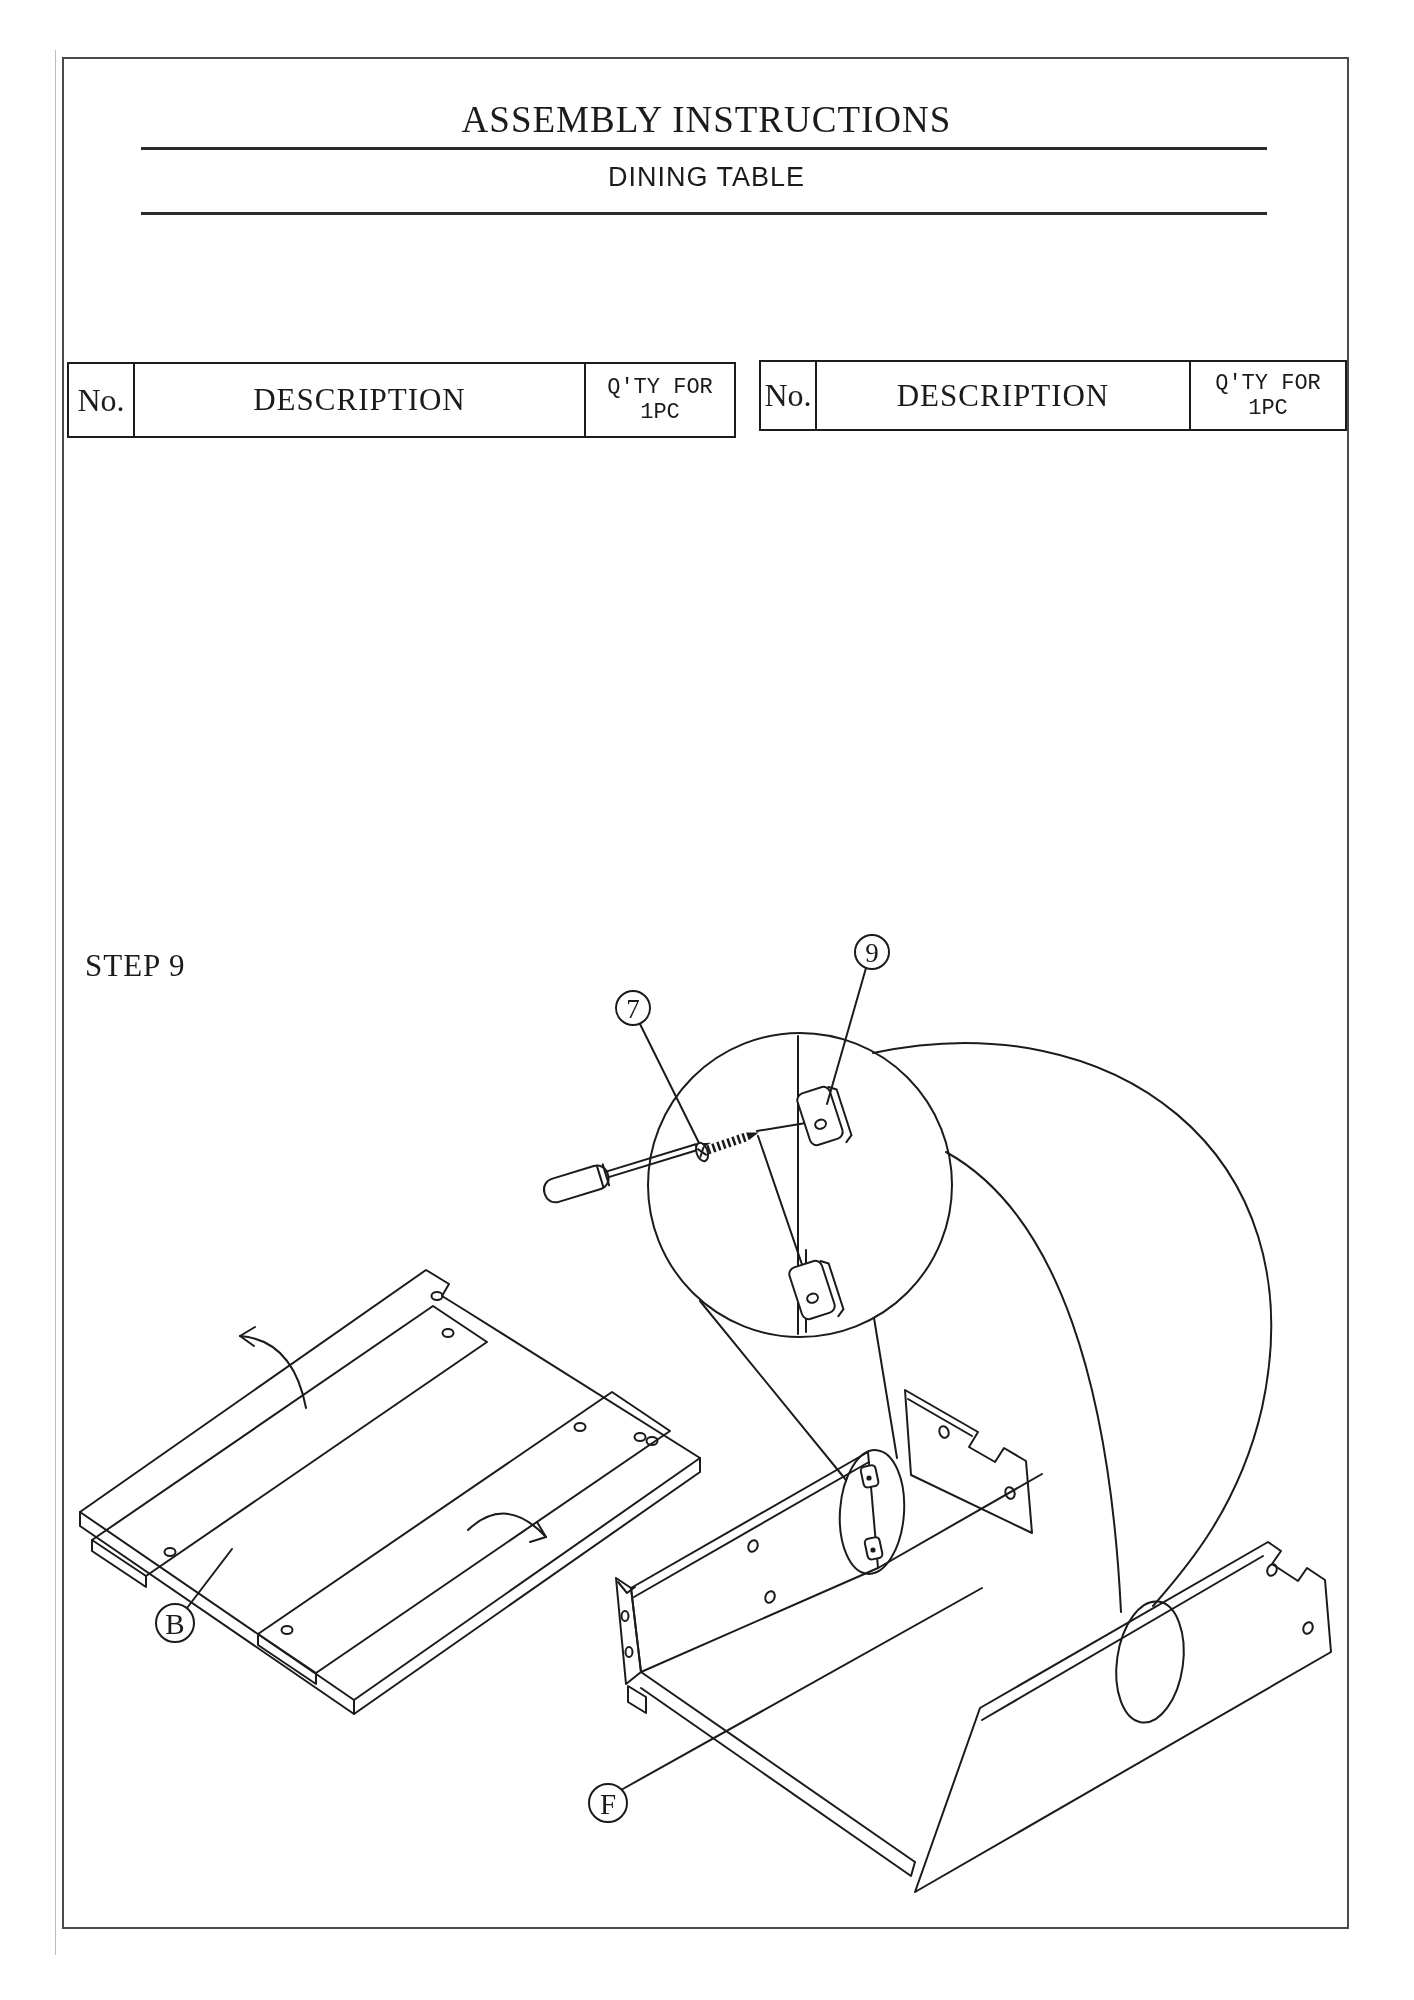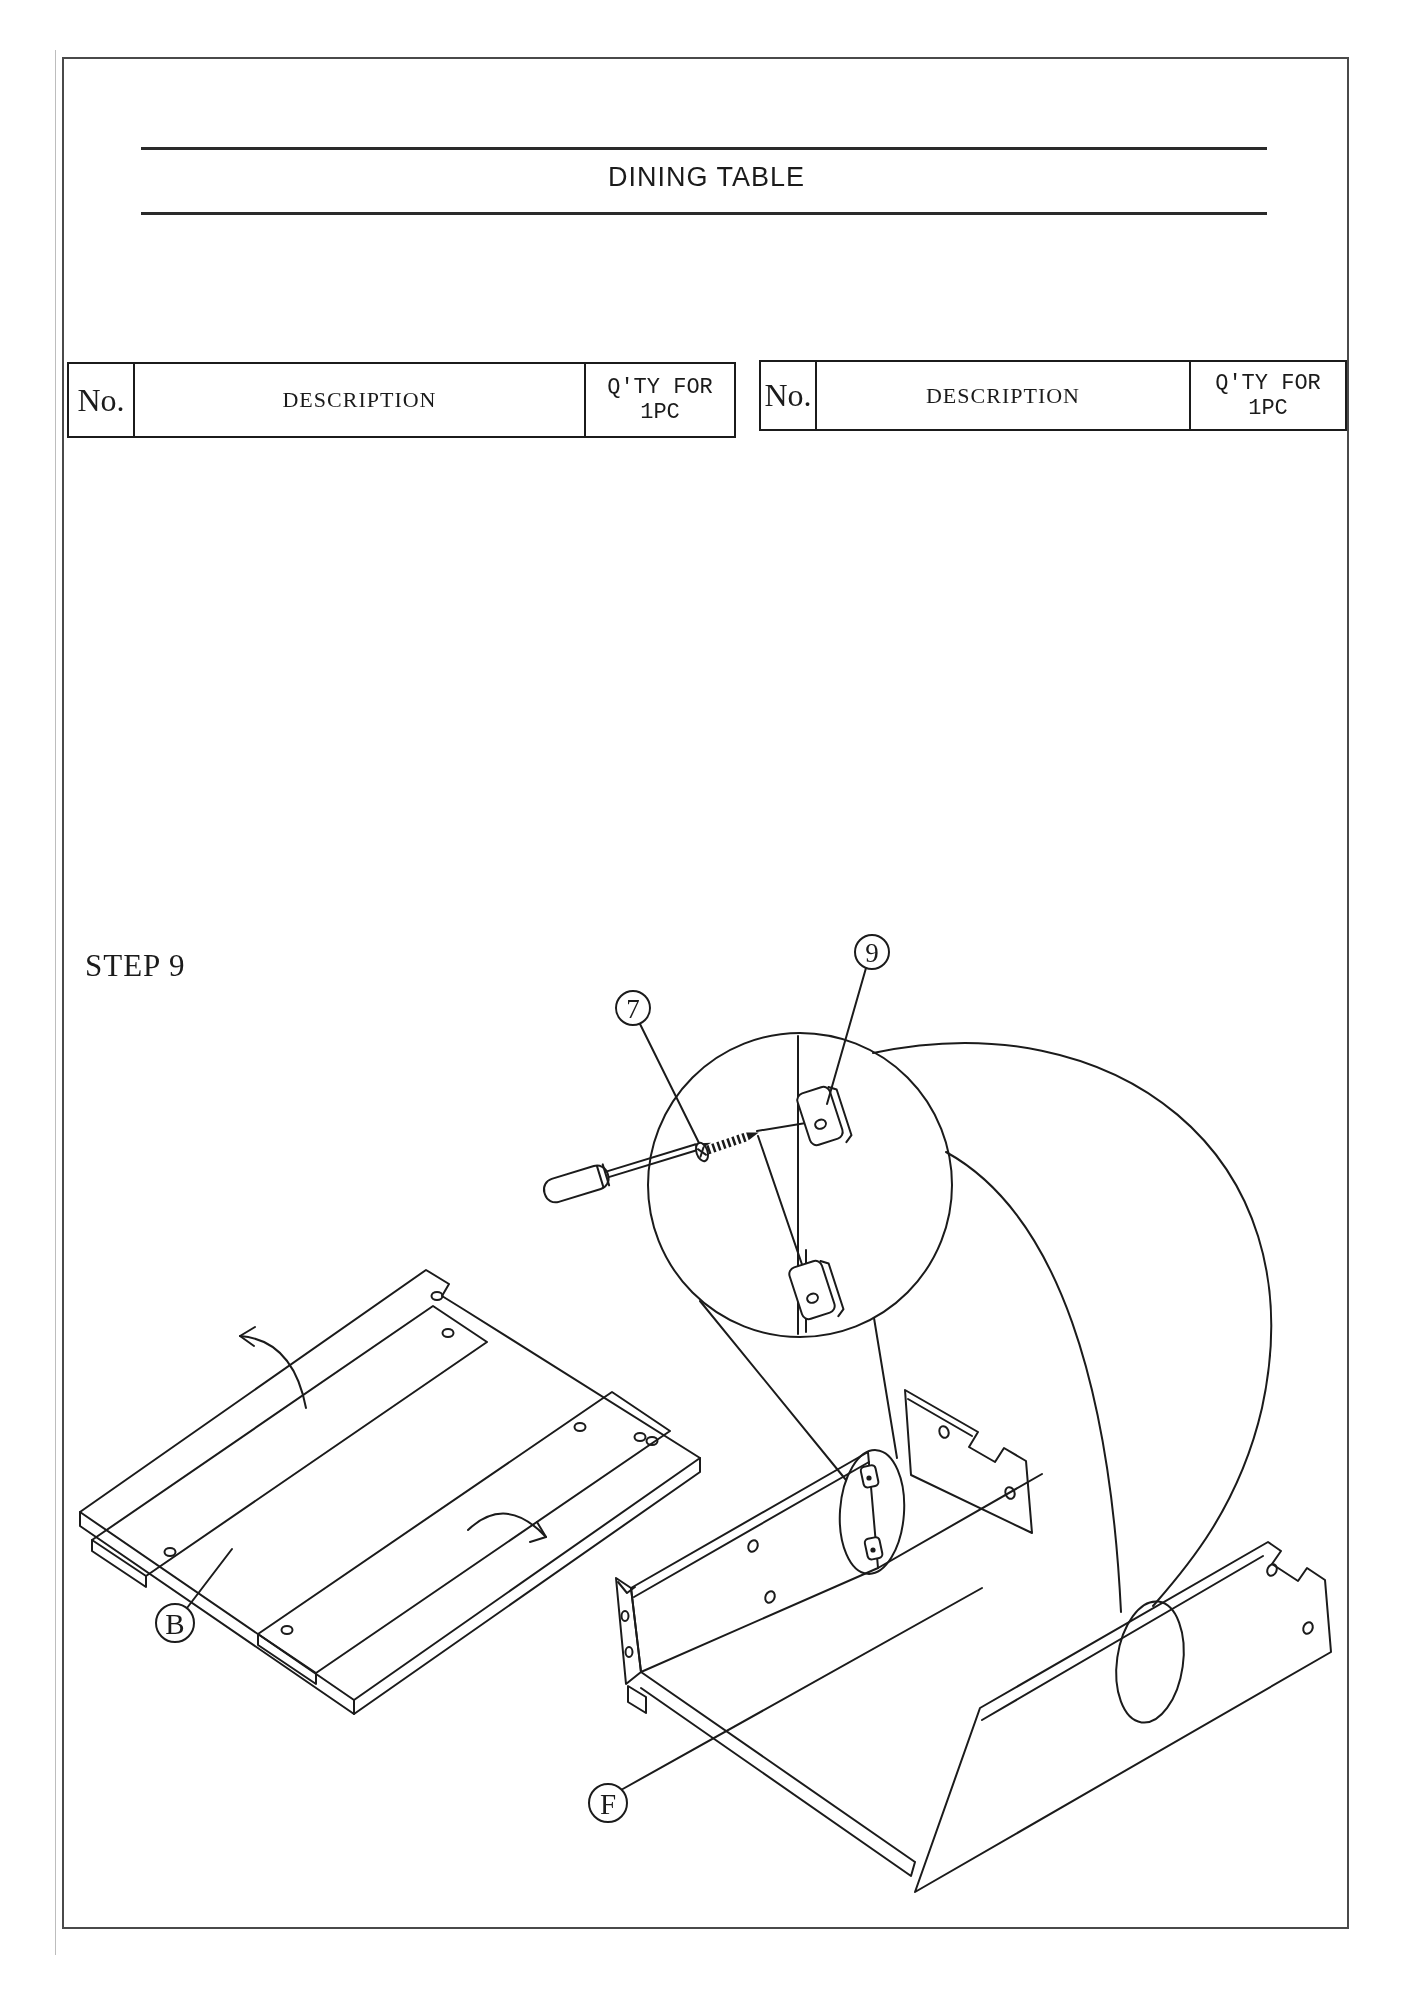--- a/index.html
+++ b/index.html
@@ -16,34 +16,35 @@
   #rule1{top:147px;} #rule2{top:212px;}
   .warn{font-size:37px;text-decoration:underline;text-decoration-thickness:2.5px;text-underline-offset:7px;white-space:nowrap;}
   #warn1{top:249px;} #warn2{top:295px;}
 
   table{position:absolute;border-collapse:collapse;table-layout:fixed;background:#fff;}
   td,th{border:2px solid #1b1b1b;vertical-align:middle;padding:0;font-weight:normal;}
   #parts-table{left:67px;top:362px;width:667px;}
   #hardware-table{left:759px;top:360px;width:586px;}
   #parts-table thead th{height:72px;}
   #hardware-table thead th{height:67px;}
-  .h-no{font-size:32px;} .h-desc{font-size:22px;letter-spacing:1px;margin-top:24px;} .h-qty{font-size:22px;font-family:Liberation Mono, monospace;}
+  .h-no{font-size:32px;} .h-desc{font-size:31px;letter-spacing:1px;margin-top:24px;} .h-qty{font-size:22px;font-family:Liberation Mono, monospace;}
 
   #step-label{left:85px;top:948px;font-size:31px;letter-spacing:1px;}
   #diagram{left:0;top:0;width:1414px;height:2000px;}
   .svgtxt{font-family:"Liberation Serif",serif;fill:#1b1b1b;}
 </style>
 </head>
 <body>
 
 <div id="page">
 
   <div id="page-edge" class="abs"></div>
   <div id="border-frame" class="abs"></div>
 
+  <div id="doc-title" class="abs centerband">ASSEMBLY INSTRUCTIONS</div>
   <div id="rule1" class="abs rule"></div>
   <div id="doc-subtitle" class="abs centerband">DINING TABLE</div>
   <div id="rule2" class="abs rule"></div>
 
 
   <table id="parts-table">
     <colgroup>
         <col style="width:66px">
         <col style="width:451px">
         <col style="width:150px">

